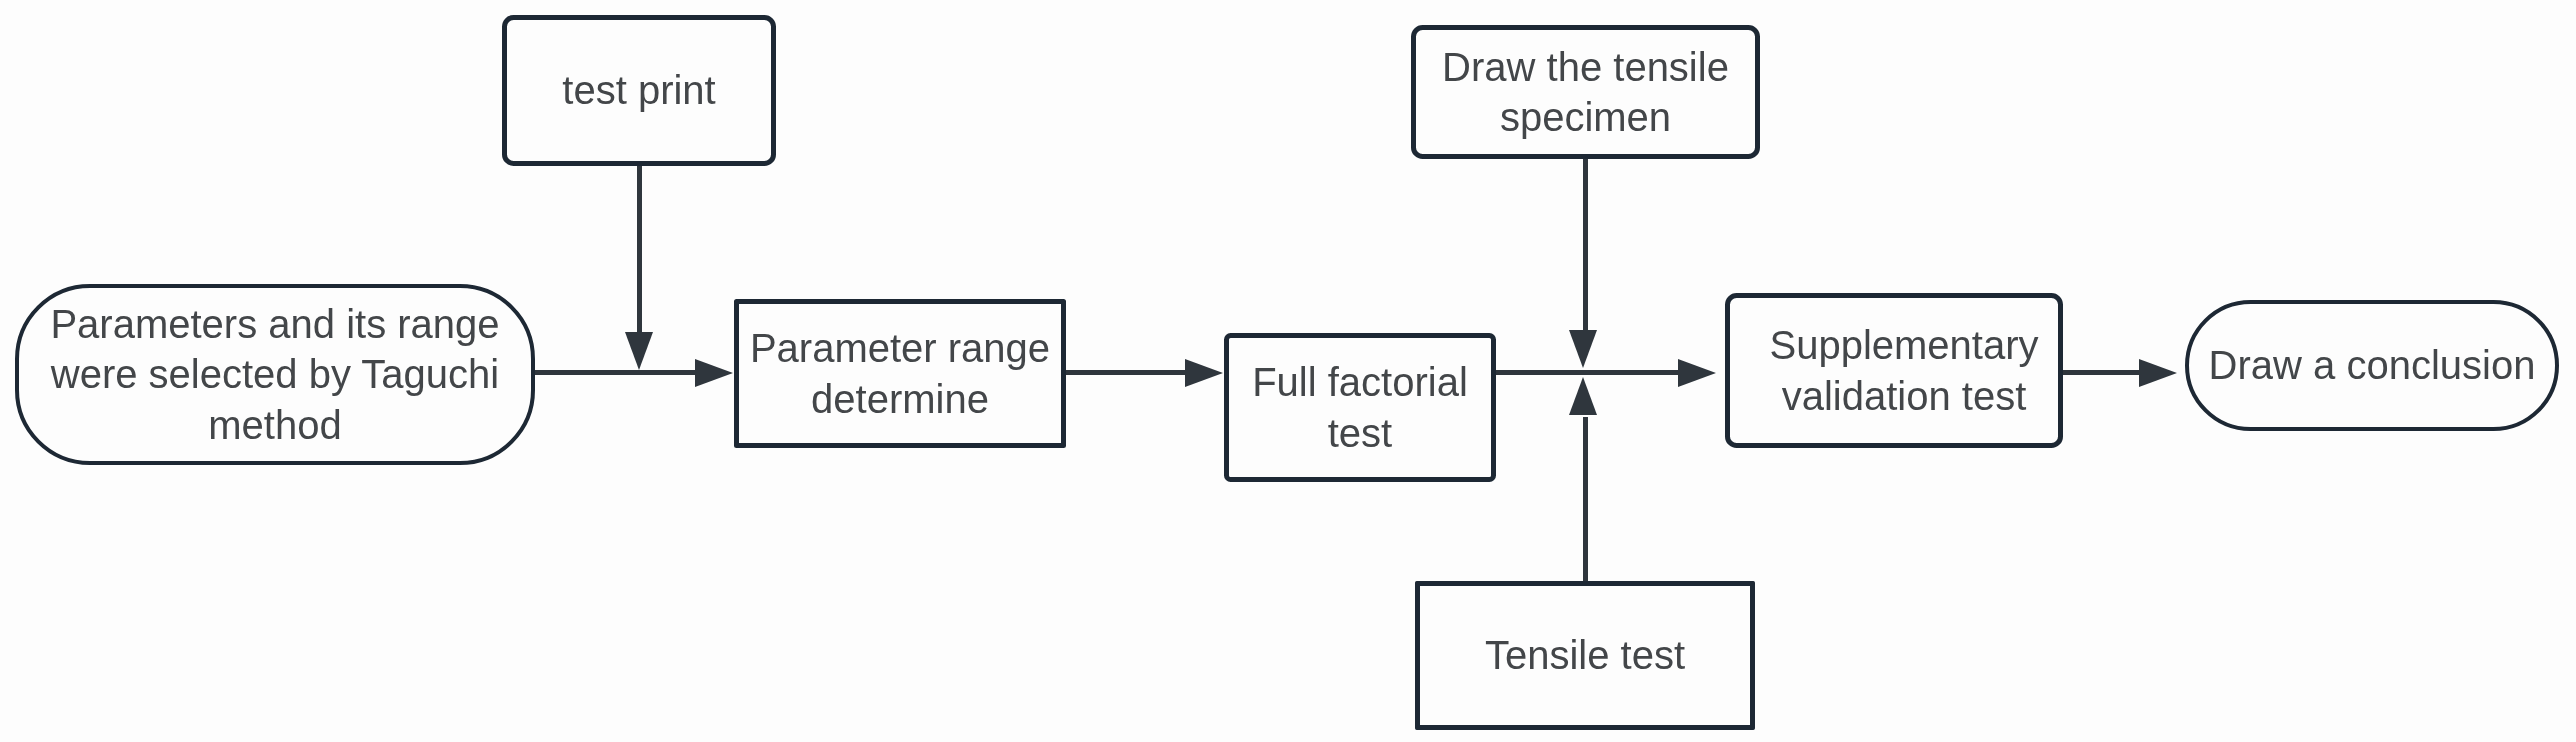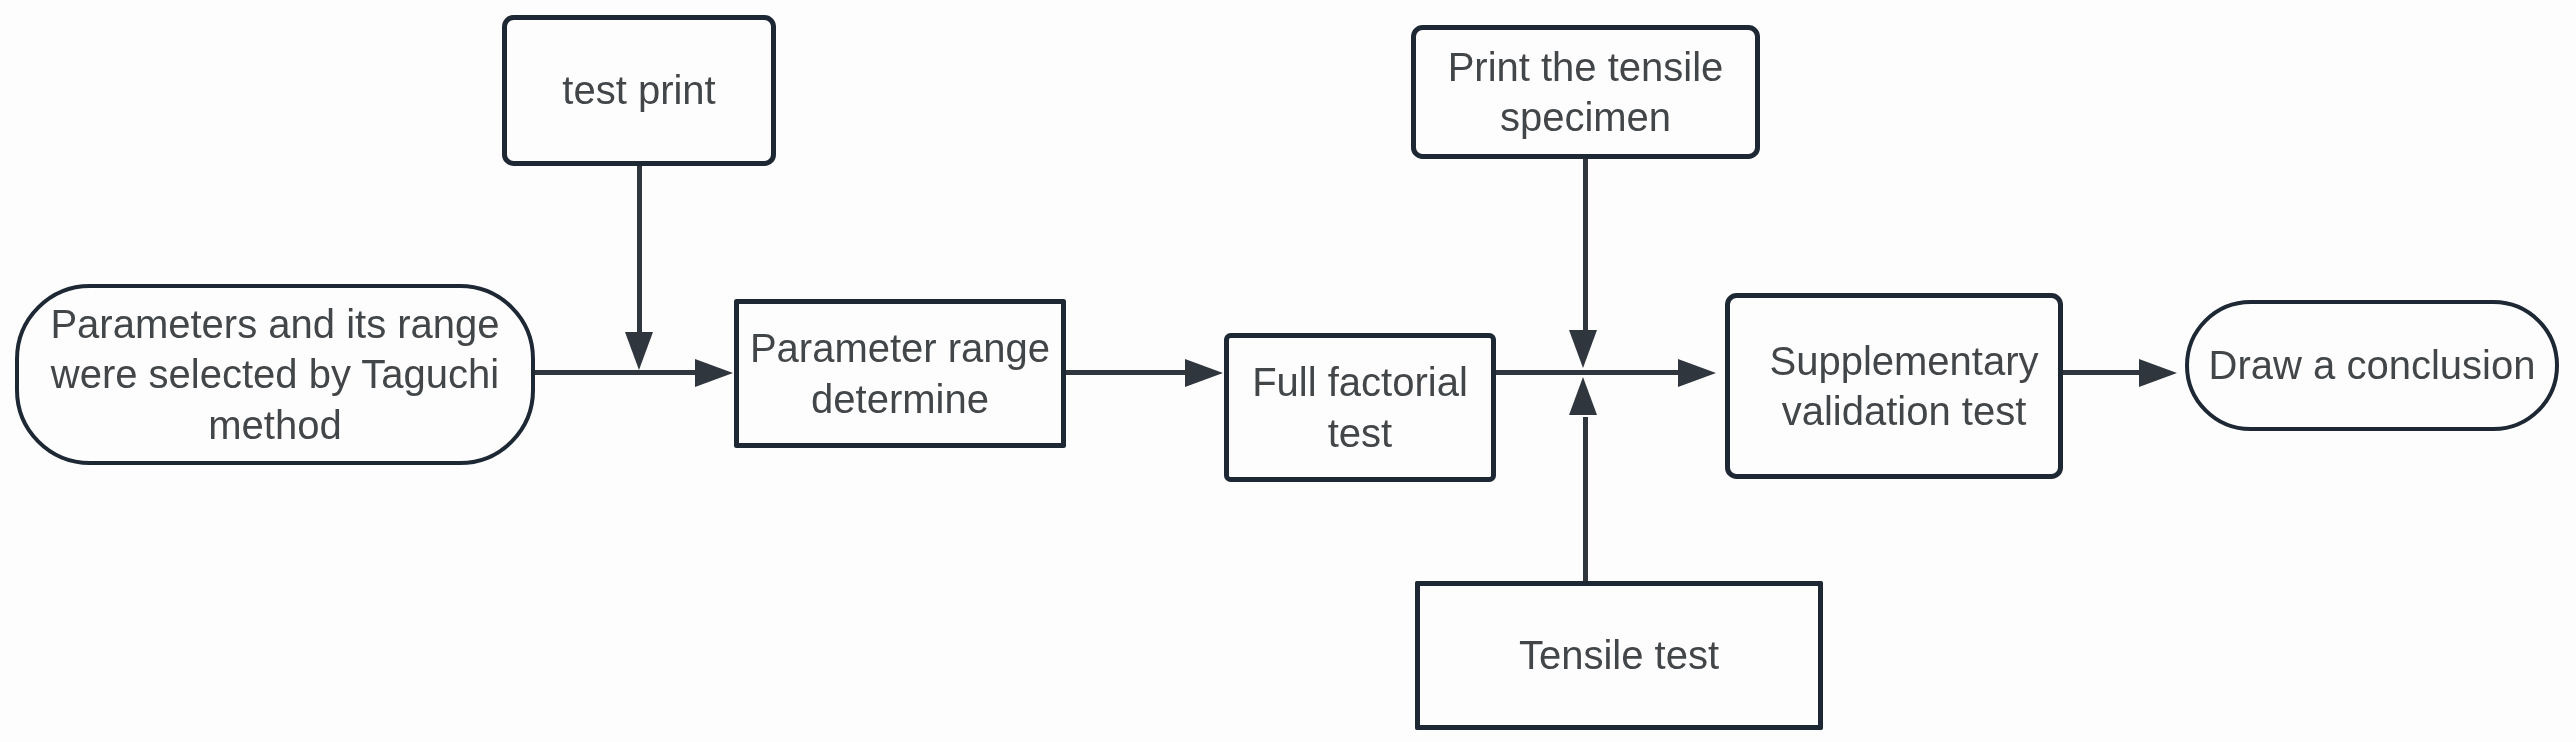--- a/index.html
+++ b/index.html
@@ -33,22 +33,22 @@
   }
   .node .label { white-space: pre-line; display: block; width: 100%; }
   .stadium { border-radius: 75px; border-width: 4.1px; }
 
   
   #n-taguchi     { left: 15px;   top: 284px; width: 520px; height: 181px; align-items: center; }
   #n-testprint   { left: 502px;  top: 15px;  width: 274px; height: 151px; border-radius: 11.6px; }
   #n-param       { left: 734px;  top: 299px; width: 332px; height: 149px; border-radius: 2.5px; }
   #n-full        { left: 1224px; top: 299px; width: 272px; height: 149px; border-radius: 6.6px; margin-top: 34px; }
   #n-specimen    { left: 1411px; top: 25px;  width: 349px; height: 134px; border-radius: 11.6px; border-width: 5.8px; }
-  #n-tensile     { left: 1415px; top: 581px; width: 408px; height: 149px; border-radius: 1.7px; border-width: 5.8px; }
-  #n-supp        { left: 1725px; top: 293px; width: 338px; height: 186px; border-radius: 11.6px; padding-left: 20px; }
+  #n-tensile     { left: 1415px; top: 581px; width: 340px; height: 149px; border-radius: 1.7px; border-width: 5.8px; }
+  #n-supp        { left: 1725px; top: 293px; width: 338px; height: 155px; border-radius: 11.6px; padding-left: 20px; }
   #n-conclusion  { left: 2185px; top: 300px; width: 374px; height: 131px; }
 
   
   .line {
     position: absolute;
     background: var(--arrow);
     z-index: 1;
   }
   .head {
     position: absolute;
@@ -112,21 +112,21 @@
     <span class="label">Parameter range
 determine</span>
   </div>
 
   <div class="node" id="n-full">
     <span class="label">Full factorial
 test</span>
   </div>
 
   <div class="node" id="n-specimen">
-    <span class="label">Print the tensile
+    <span class="label">Draw the tensile
 specimen</span>
   </div>
 
   <div class="node" id="n-tensile">
     <span class="label">Tensile test</span>
   </div>
 
   <div class="node" id="n-supp">
     <span class="label">Supplementary
 validation test</span>

